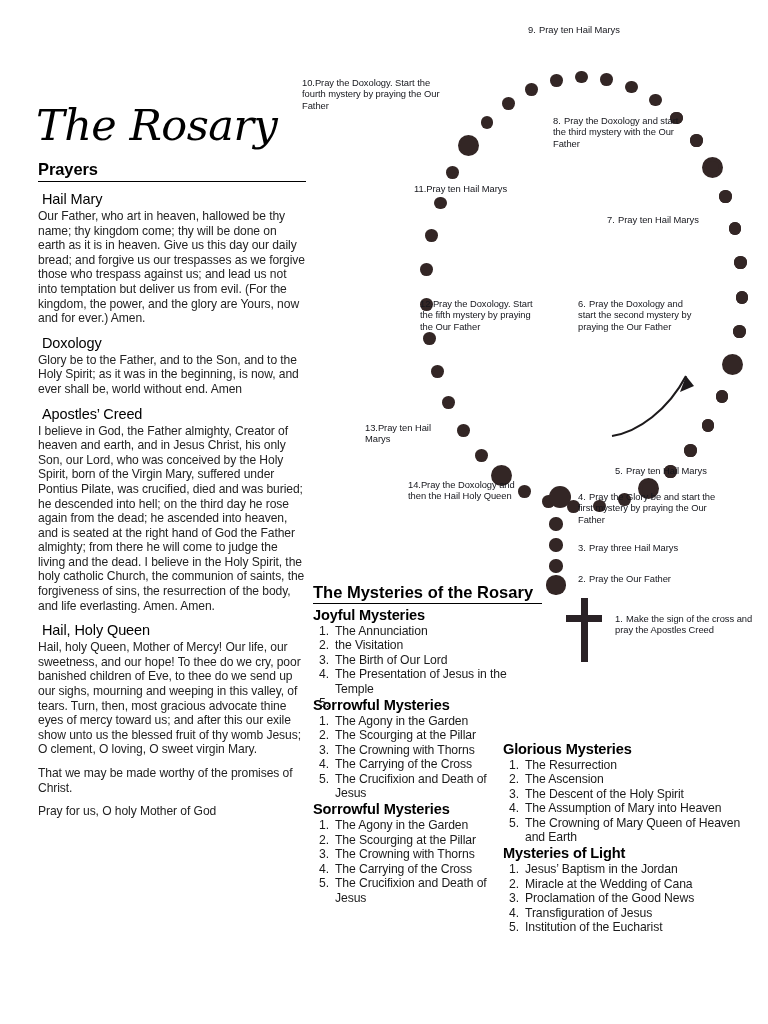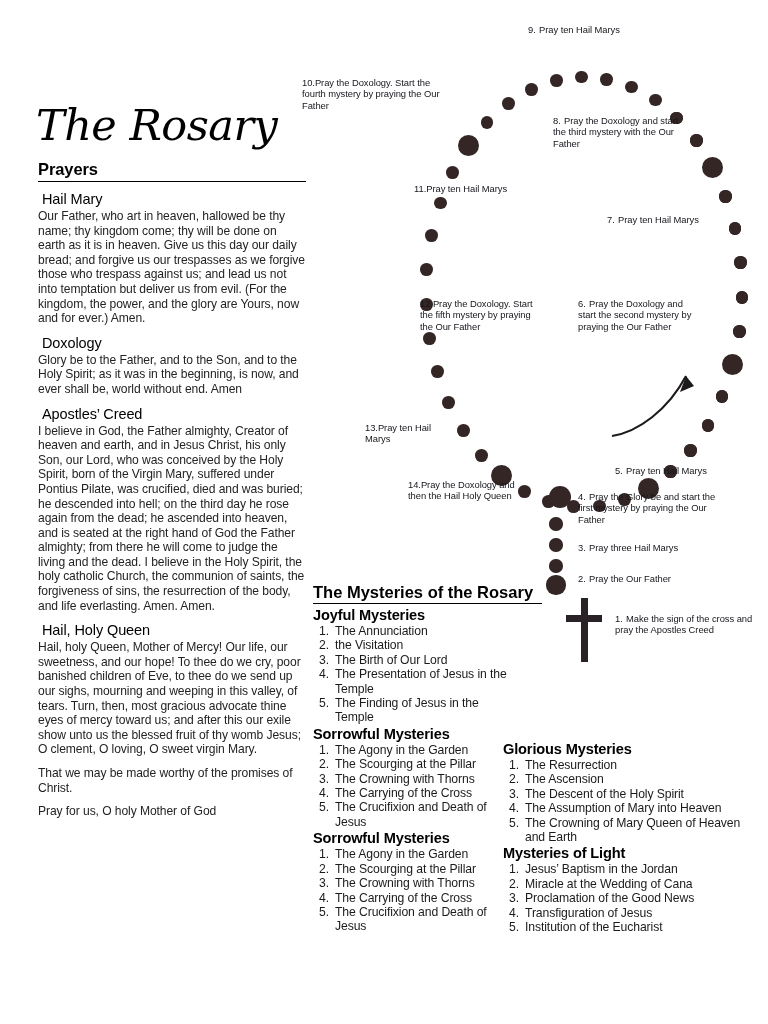--- a/index.html
+++ b/index.html
@@ -273,21 +273,21 @@
 <div id="mysteries-block">
   <div id="mysteries-head">The Mysteries of the Rosary</div>
   <div id="mysteries-col-left">
       <div class="myst-group">
         <div class="myst-title">Joyful Mysteries</div>
         <ul class="myst-list">
           <li><span class="num">1.</span><span>The Annunciation</span></li>
           <li><span class="num">2.</span><span>the Visitation</span></li>
           <li><span class="num">3.</span><span>The Birth of Our Lord</span></li>
           <li><span class="num">4.</span><span>The Presentation of Jesus in the Temple</span></li>
-          <li><span class="num">5.</span><span>The Finding of Jesus in the Temple</span></li>
+          <li><span class="num">5.</span></li>
         </ul>
       </div>
       <div class="myst-group">
         <div class="myst-title">Sorrowful Mysteries</div>
         <ul class="myst-list">
           <li><span class="num">1.</span><span>The Agony in the Garden</span></li>
           <li><span class="num">2.</span><span>The Scourging at the Pillar</span></li>
           <li><span class="num">3.</span><span>The Crowning with Thorns</span></li>
           <li><span class="num">4.</span><span>The Carrying of the Cross</span></li>
           <li><span class="num">5.</span><span>The Crucifixion and Death of Jesus</span></li>

